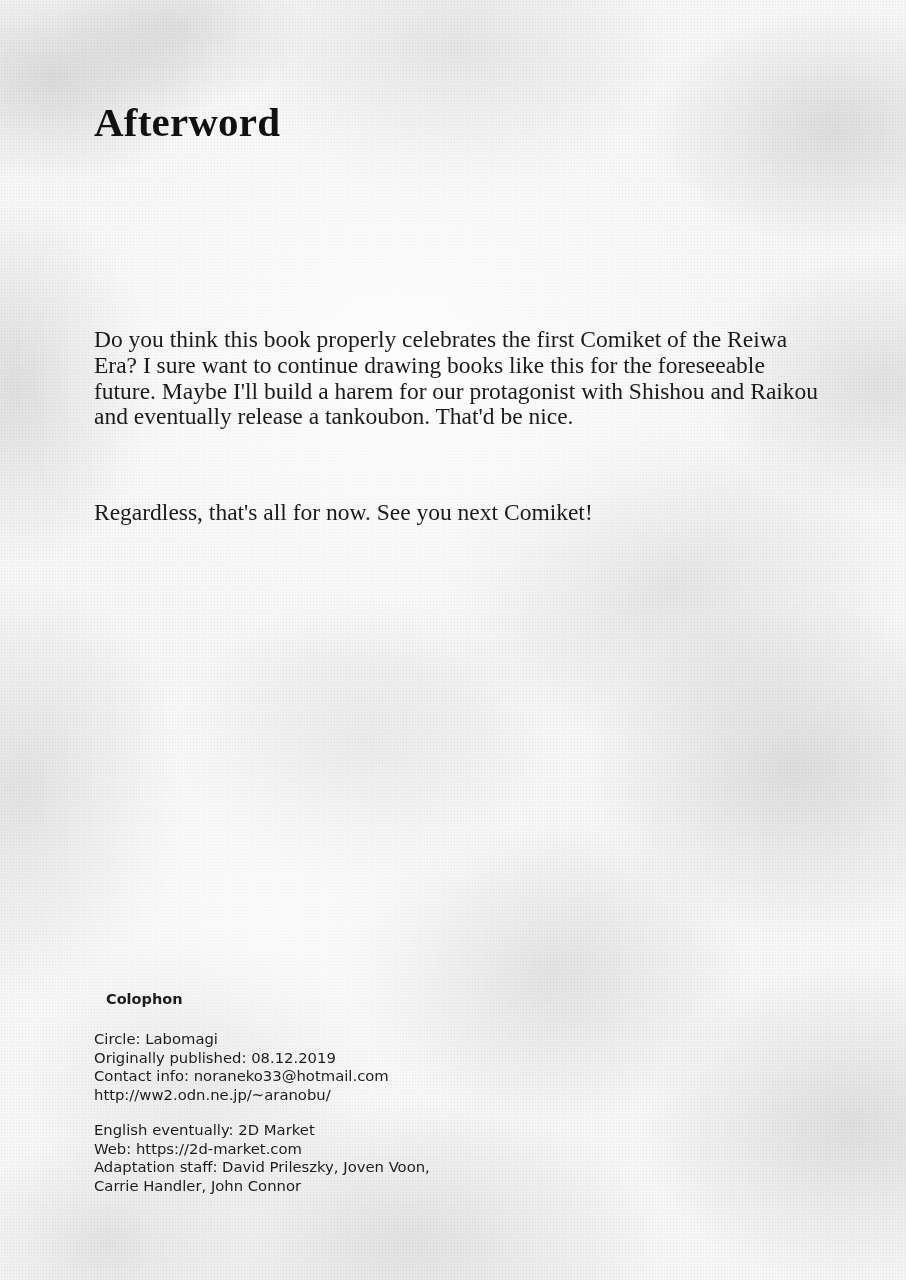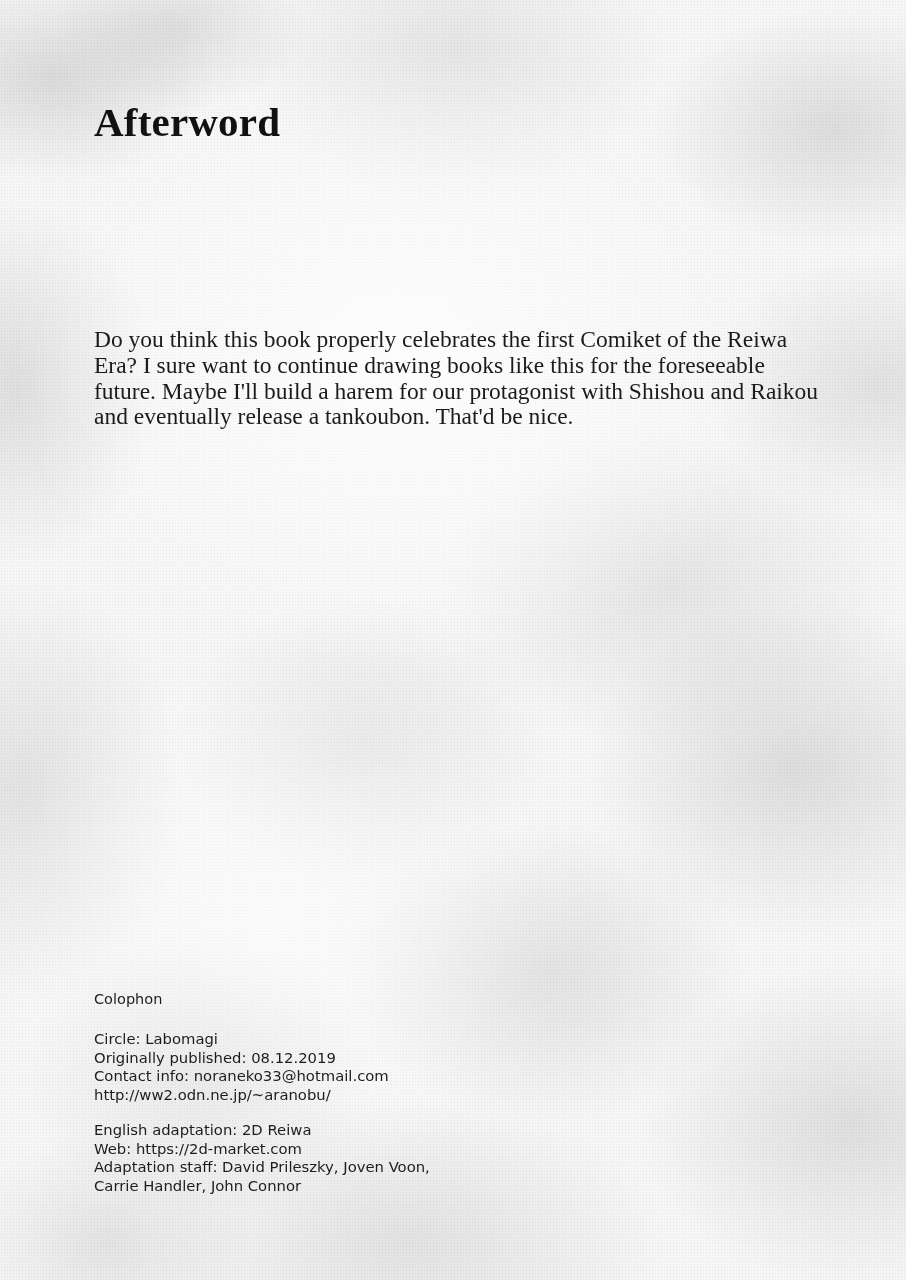--- a/index.html
+++ b/index.html
@@ -98,25 +98,25 @@
     top: 552px;
     width: 500px;
     font-size: 23.5px;
     line-height: 25.8px;
     color: #1b1b1b;
     white-space: pre-line;
   }
 
   .colophon-title {
     position: absolute;
-    left: 94px;
+    left: 106px;
     top: 991px;
     font-family: "DejaVu Sans", sans-serif;
     font-size: 14.5px;
-    font-weight: normal;
+    font-weight: bold;
     color: #1d1d1d;
   }
   .colophon-block {
     position: absolute;
     left: 94px;
     font-family: "DejaVu Sans", sans-serif;
     font-size: 14.8px;
     line-height: 18.6px;
     color: #1d1d1d;
     white-space: pre-line;
@@ -132,28 +132,29 @@
   <div id="grain"></div>
   <div id="wash"></div>
 
   <div id="content">
 
     <div class="title">Afterword</div>
 
 
     <div class="body-block" id="para2">Do you think this book properly celebrates the first Comiket of the Reiwa Era? I sure want to continue drawing books like this for the foreseeable future. Maybe I'll build a harem for our protagonist with Shishou and Raikou and eventually release a tankoubon. That'd be nice.</div>
 
+    <div class="body-block" id="para3">Regardless, that's all for now. See you next Comiket!</div>
 
 
     <div class="colophon-title">Colophon</div>
 
     <div class="colophon-block" id="colophon-jp">Circle: Labomagi
 Originally published: 08.12.2019
 Contact info: noraneko33@hotmail.com
 http://ww2.odn.ne.jp/~aranobu/</div>
 
-    <div class="colophon-block" id="colophon-en">English adaptation: 2D Reiwa
+    <div class="colophon-block" id="colophon-en">English eventually: 2D Market
 Web: https://2d-market.com
 Adaptation staff: David Prileszky, Joven Voon,
 Carrie Handler, John Connor</div>
 
   </div>
 </div>
 
 </body></html>

